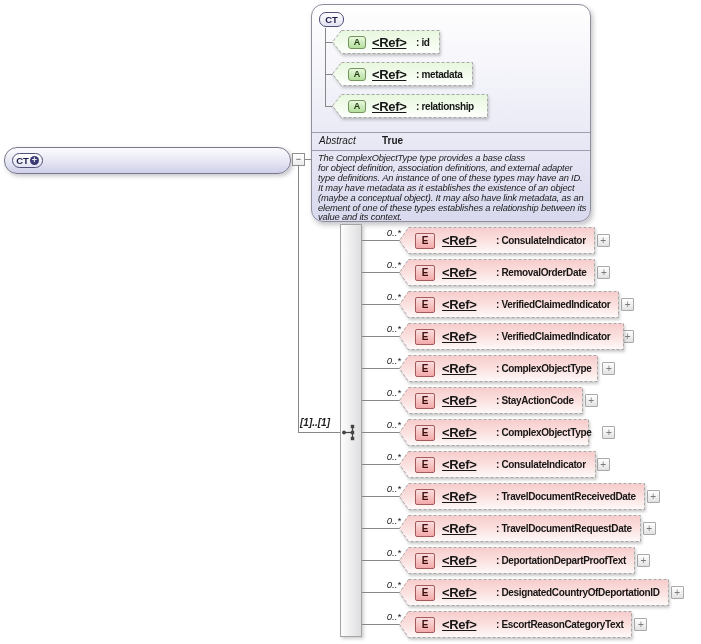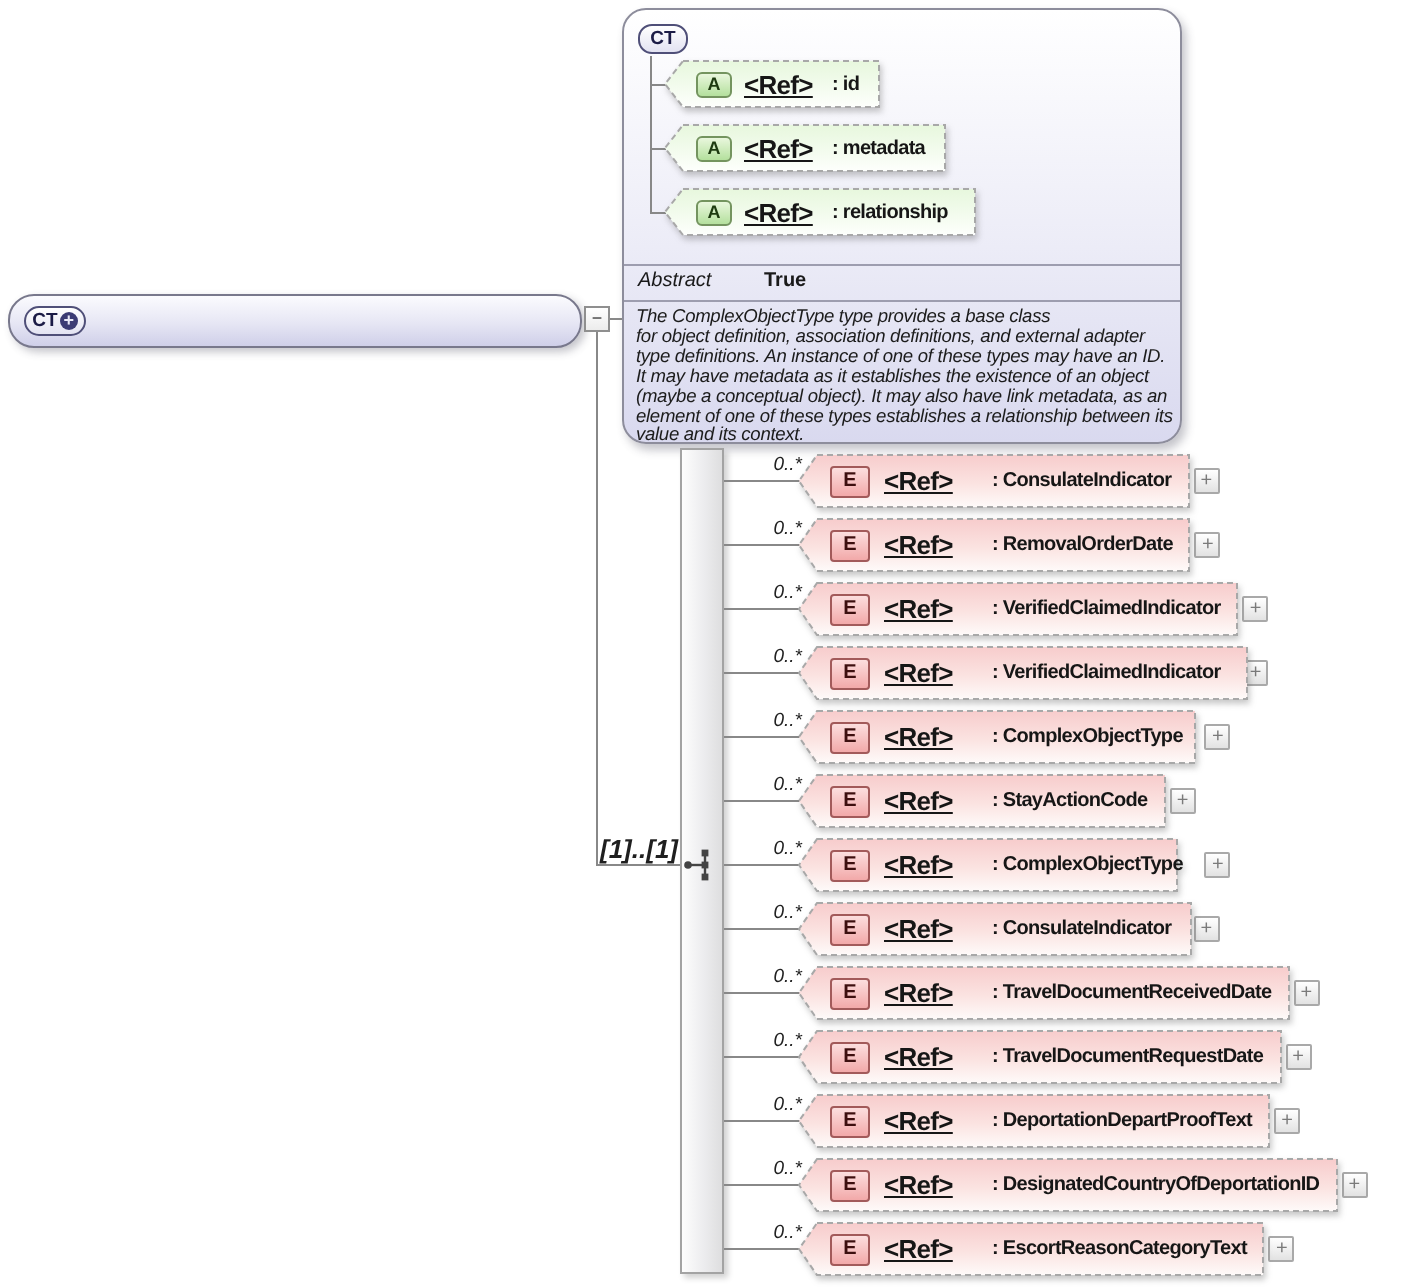--- a/index.html
+++ b/index.html
@@ -65,21 +65,21 @@
   .hline { border-top:1px solid #888; }
   .vline { border-left:1px solid #888; }
   .minusbox {
     position:absolute; left:292px; top:153px; width:13px; height:13px;
     border:1px solid #8f8f8f; background:linear-gradient(#ffffff,#ececec);
     display:flex; align-items:center; justify-content:center;
     font-size:9px; color:#333; line-height:1;
   }
   .cardinality {
     position:absolute; left:300px; top:417px;
-    font-size:13px; font-style:italic; font-weight:bold; color:#1f1f1f;
+    font-size:10px; font-style:italic; font-weight:bold; color:#1f1f1f;
   }
 
   
   .seq-bar {
     position:absolute; left:340px; top:224px; width:22px; height:413px;
     border:1px solid #a3a3a3;
     background:linear-gradient(90deg,#fdfdfd 0%,#ececee 55%,#dededf 100%);
     box-shadow:2px 2px 3px rgba(0,0,0,.18);
   }
   .seq-icon { position:absolute; left:341px; top:424px; }

